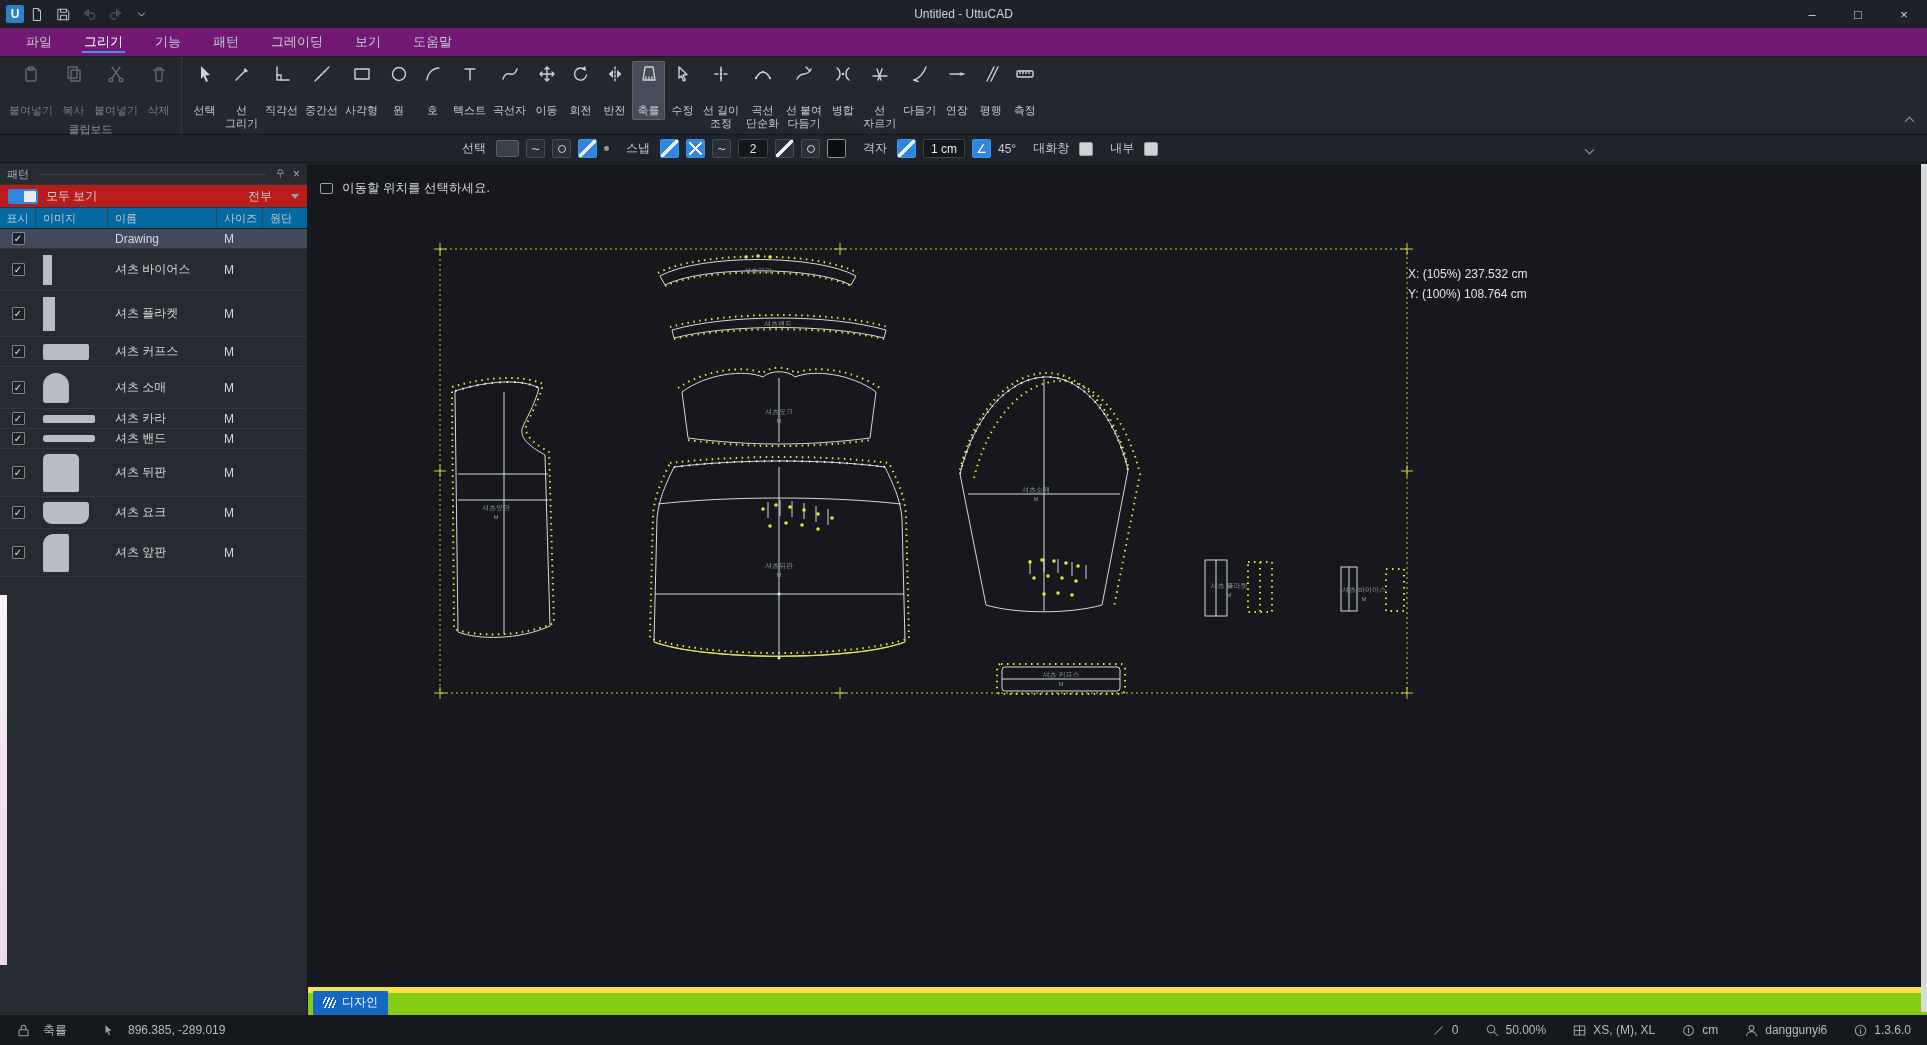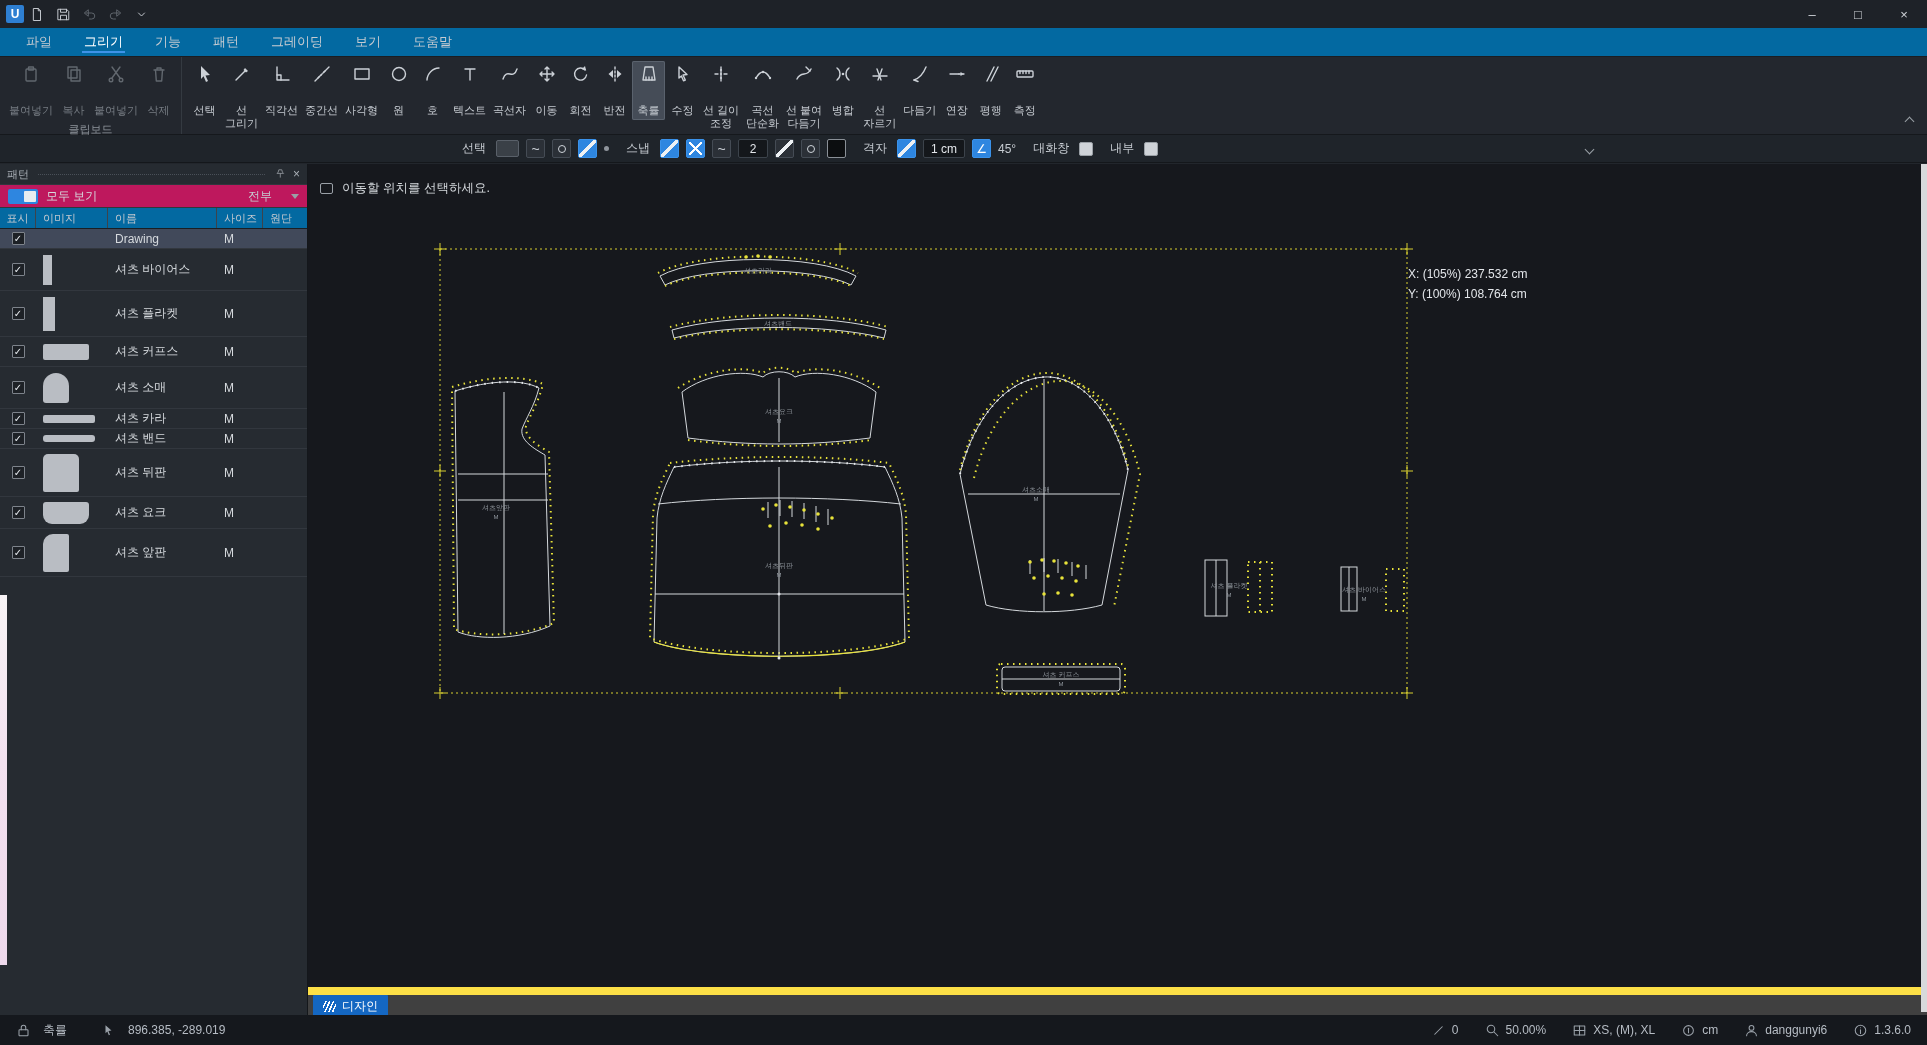--- a/index.html
+++ b/index.html
@@ -10,21 +10,21 @@
 .titlebar{position:absolute;top:0;left:0;right:0;height:28px;background:#1e2228;display:flex;align-items:center;padding-left:6px;z-index:10}
 .logo{width:18px;height:18px;background:#2e7fd2;color:#fff;font-weight:bold;font-size:12px;display:flex;align-items:center;justify-content:center;border-radius:2px;flex:none}
 .tb-ic{width:26px;height:22px;display:flex;align-items:center;justify-content:center;flex:none}
 .tb-ic svg{width:15px;height:15px;stroke:#c6cbd1;fill:none;stroke-width:1.3;stroke-linecap:round;stroke-linejoin:round}
 .tb-ic.dim svg{stroke:#5f656c}
 .tb-title{position:absolute;left:0;right:0;text-align:center;font-size:12px;color:#cfd3d8;pointer-events:none}
 .win-btns{margin-left:auto;display:flex;height:100%}
 .win-btn{width:46px;display:flex;align-items:center;justify-content:center;font-size:13px;color:#d0d4d9}
 
 
-.menubar{position:absolute;top:28px;left:0;right:0;height:29px;background:#0369a1;display:flex;align-items:stretch;padding-left:10px;border-bottom:1px solid #1a1d22;z-index:9}
+.menubar{position:absolute;top:28px;left:0;right:0;height:29px;background:#701a75;display:flex;align-items:stretch;padding-left:10px;border-bottom:1px solid #1a1d22;z-index:9}
 .menu-item{padding:0 16px;display:flex;align-items:center;font-size:13px;color:#c6cbd1;position:relative}
 .menu-item.active{color:#fff}
 .menu-item.active::after{content:"";position:absolute;left:14px;right:14px;bottom:3px;height:2px;background:#3f93e8}
 
 
 .ribbon{position:absolute;top:57px;left:0;right:0;height:78px;background:#23272e;border-bottom:1px solid #15181c;z-index:8}
 .rb-groups{display:flex;height:100%}
 .rb-group{display:flex;flex-direction:column;padding:4px 6px 0 6px}
 .rb-group+.rb-group{border-left:1px solid #343a41}
 .rb-items{display:flex;flex:1;align-items:flex-start;gap:1px}
@@ -58,21 +58,21 @@
 
 
 .main{position:absolute;top:164px;left:0;right:0;bottom:30px;display:flex}
 
 
 .panel{width:308px;background:#262b31;border-right:1px solid #14171b;display:flex;flex-direction:column;flex:none}
 .p-head{height:20px;display:flex;align-items:center;padding:0 7px;color:#aab0b7;font-size:11px;gap:7px}
 .p-dots{flex:1;border-bottom:1px dotted #4a5058;height:1px;margin:0 2px}
 .p-head svg{width:12px;height:12px;stroke:#9aa0a6;fill:none;stroke-width:1.3}
 .p-x{color:#aab0b7;font-size:12px}
-.p-toggle-row{height:24px;display:flex;align-items:center;padding:0 8px;gap:8px;font-size:12px;color:#d6dade;background:#be185d;border-top:1px solid #31363d;border-bottom:1px solid #31363d}
+.p-toggle-row{height:24px;display:flex;align-items:center;padding:0 8px;gap:8px;font-size:12px;color:#d6dade;background:#b91c1c;border-top:1px solid #31363d;border-bottom:1px solid #31363d}
 .toggle{width:30px;height:15px;background:#2e86e0;border-radius:2px;position:relative;flex:none}
 .toggle::after{content:"";position:absolute;right:2px;top:2px;width:12px;height:11px;background:#e8ecf0;border-radius:1px}
 .p-filter{margin-left:auto;display:flex;align-items:center;gap:19px;color:#c6cbd1}
 .caret{width:0;height:0;border-left:4px solid transparent;border-right:4px solid transparent;border-top:5px solid #9aa0a6}
 .p-cols{height:21px;display:flex;background:#0369a1;font-size:11px;color:#c3c8cf;border-bottom:1px solid #1b1f24;align-items:stretch}
 .pc{display:flex;align-items:center;padding-left:7px;border-right:1px solid #3d434b}
 .pcell{display:flex;align-items:center;padding-left:7px;height:100%}
 .c-show{width:36px;justify-content:center;padding-left:0}
 .c-img{width:72px}
 .c-name{flex:1}
@@ -103,21 +103,21 @@
 .yd{stroke:#e8e23a;stroke-width:2;stroke-dasharray:1.5 4.5;fill:none}
 .ysel{stroke:#d8cf30;stroke-width:1;fill:none;stroke-dasharray:2 3}
 .yp{stroke:#d8cf30;stroke-width:1;fill:none}
 .lbl{fill:#90969d;font-size:7px;text-anchor:middle;font-family:"Liberation Sans","DejaVu Sans",sans-serif}
 .lblM{fill:#90969d;font-size:6px;text-anchor:middle;font-family:"Liberation Sans","DejaVu Sans",sans-serif}
 .ypt{fill:#e8e23a;stroke:none}
 .wpt{fill:#e3e6ea;stroke:none}
 .cv-hint{position:absolute;left:12px;top:16px;display:flex;align-items:center;gap:9px;font-size:12.5px;color:#d6dade}
 .hint-ic{width:13px;height:11px;border:1px solid #9aa0a7;border-radius:2px;flex:none}
 .cv-coords{position:absolute;left:1100px;top:100px;font-size:12px;color:#e3e6ea;line-height:1.7}
-.tabrow{position:absolute;left:0;right:0;bottom:0;height:28px;background:#404040;border-top:8px solid #fde047;display:flex;align-items:flex-start;padding-left:5px}
+.tabrow{position:absolute;left:0;right:0;bottom:0;height:28px;background:#84cc16;border-top:6px solid #fde047;display:flex;align-items:flex-end;padding-left:5px}
 .dtab{display:flex;align-items:center;gap:6px;background:#1467c2;color:#fff;font-size:12px;padding:3px 10px 4px;border-radius:1px}
 .hatch{width:13px;height:11px;background:repeating-linear-gradient(115deg,transparent 0 2px,#fff 2px 3.5px);flex:none}
 
 
 .statusbar{position:absolute;left:0;right:0;bottom:0;height:30px;background:#15181d;display:flex;align-items:center;padding:0 16px;font-size:12px;color:#b6bcc4;gap:12px;z-index:10}
 .sb-ic{display:flex;align-items:center}
 .sb-ic svg{width:15px;height:15px;stroke:#9aa1a9;fill:none;stroke-width:1.4;stroke-linecap:round;stroke-linejoin:round}
 .sb-ic svg .f{fill:#9aa1a9;stroke:none}
 .sb-right{margin-left:auto;display:flex;align-items:center;gap:26px}
 .sb-item{display:flex;align-items:center;gap:6px}
@@ -156,20 +156,21 @@
         <svg viewBox="0 0 20 20">
           <path d="M15 8H7a4 4 0 1 0 0 8h3"></path>
           <path class="f" d="M12 4l5 4-5 4z"></path>
         </svg>
       </div>
     <div class="tb-ic">
         <svg viewBox="0 0 20 20">
           <path d="M6 8l4 4 4-4"></path>
         </svg>
       </div>
+    <div class="tb-title">Untitled - UttuCAD</div>
     <div class="win-btns">
       <div class="win-btn">–</div>
       <div class="win-btn">□</div>
       <div class="win-btn">×</div>
     </div>
   </div>
 
   <div class="menubar">
     <div class="menu-item">파일</div>
     <div class="menu-item active">그리기</div>

